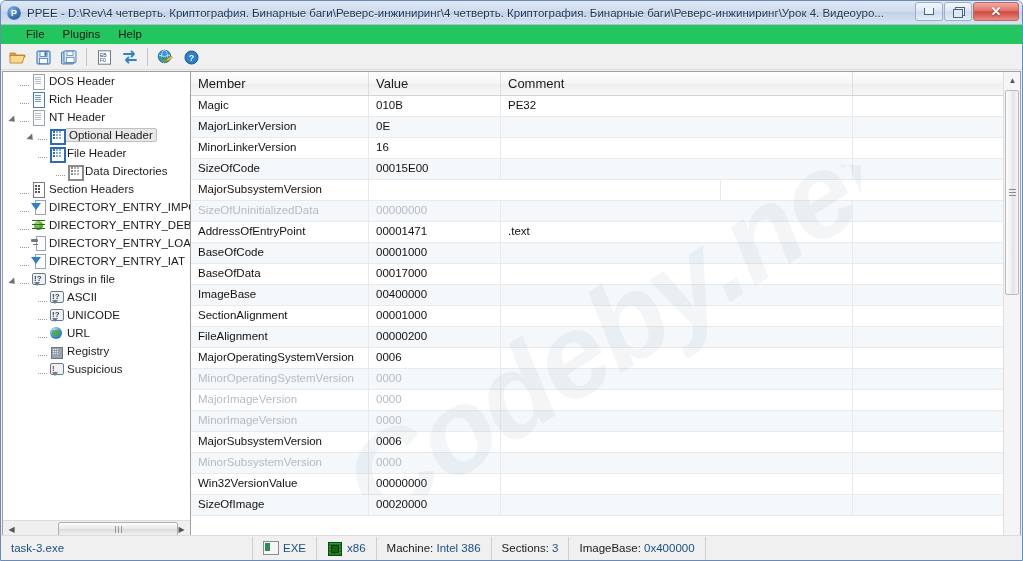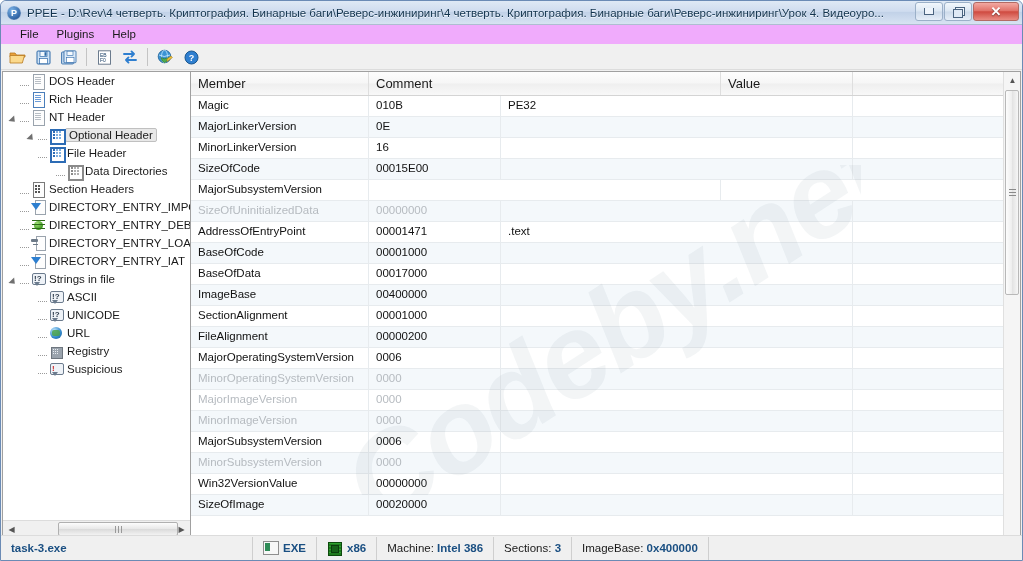--- a/index.html
+++ b/index.html
@@ -88,23 +88,23 @@
   }
   .glyph-close {
     color: #fff; font: bold 13px "Liberation Sans", sans-serif;
     text-shadow: 0 1px 1px rgba(0,0,0,0.45);
     line-height: 13px;
   }
 
   
   .menubar {
     height: 20px;
-    background: #f0abfc;
+    background: #22c55e;
     display: flex; align-items: center;
-    padding-left: 10px;
+    padding-left: 16px;
     border-bottom: 1px solid #f0f0f0;
     text-align: right;
   }
   .menu-item {
     font-size: 11.5px;
     color: #1a1a1a;
     padding: 2px 9px 3px 9px;
     cursor: default;
   }
 
@@ -417,21 +417,21 @@
     height: 23px;
     display: flex; align-items: center;
     padding: 0 10px;
     border-right: 1px solid #cfcfcf;
     font-size: 11.5px;
     color: #1a1a1a;
     white-space: nowrap;
     cursor: default;
   }
   .sb-cell.first { width: 252px; }
-  .sb-strong { font-weight: bold; color: #1a4f82; }
+  .sb-strong { font-weight: normal; color: #1a4f82; }
   .sb-lbl { color: #1a1a1a; }
   .sb-icon { width: 14px; height: 14px; margin-right: 6px; position: relative; flex: 0 0 14px; }
   .ico-exe::before {
     content:""; position:absolute; left:0; top:0; width:14px; height:12px;
     background:#f7f7f7; border:1px solid #8e8e8e;
   }
   .ico-exe::after {
     content:""; position:absolute; left:2px; top:2px; width:5px; height:8px;
     background:#2e8b57;
     box-shadow: 7px 0 0 -3px #9ec3dd, 7px 3px 0 -3px #9ec3dd, 7px 6px 0 -3px #9ec3dd;
@@ -688,22 +688,22 @@
             <span class="grip"></span>
           </div>
         </div>
         <div class="hs-arrow">▶</div>
       </div>
     </div>
 
     <div class="table-panel">
       <div class="tbl-head">
         <div class="th c-member">Member</div>
+        <div class="th c-value">Value</div>
         <div class="th c-comment">Comment</div>
-        <div class="th c-value">Value</div>
         <div class="th c-extra"></div>
       </div>
       <div class="tbl-body" id="tbl-body">
           <div class="row">
             <div class="cell c-member">Magic</div>
             <div class="cell c-value">010B</div>
             <div class="cell c-comment">PE32</div>
             <div class="cell c-extra"></div>
           </div>
           <div class="row alt">

